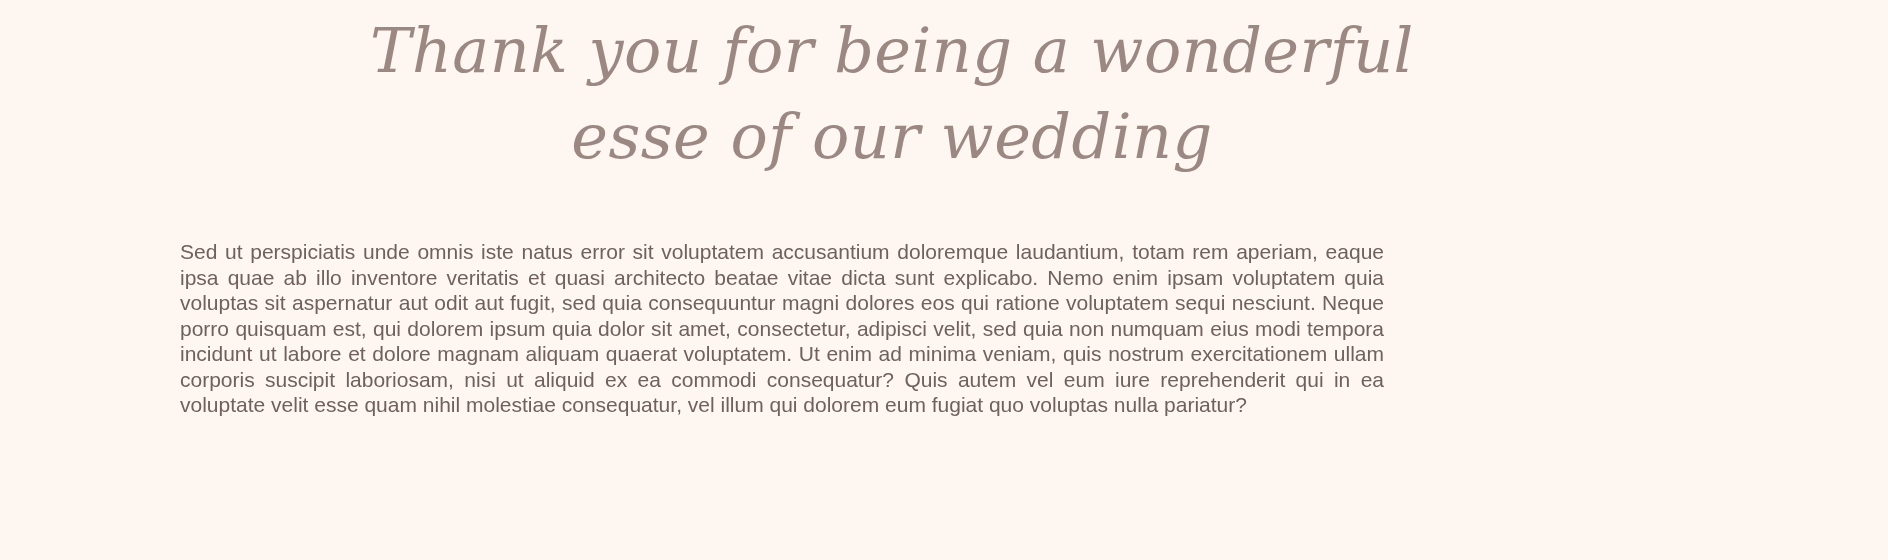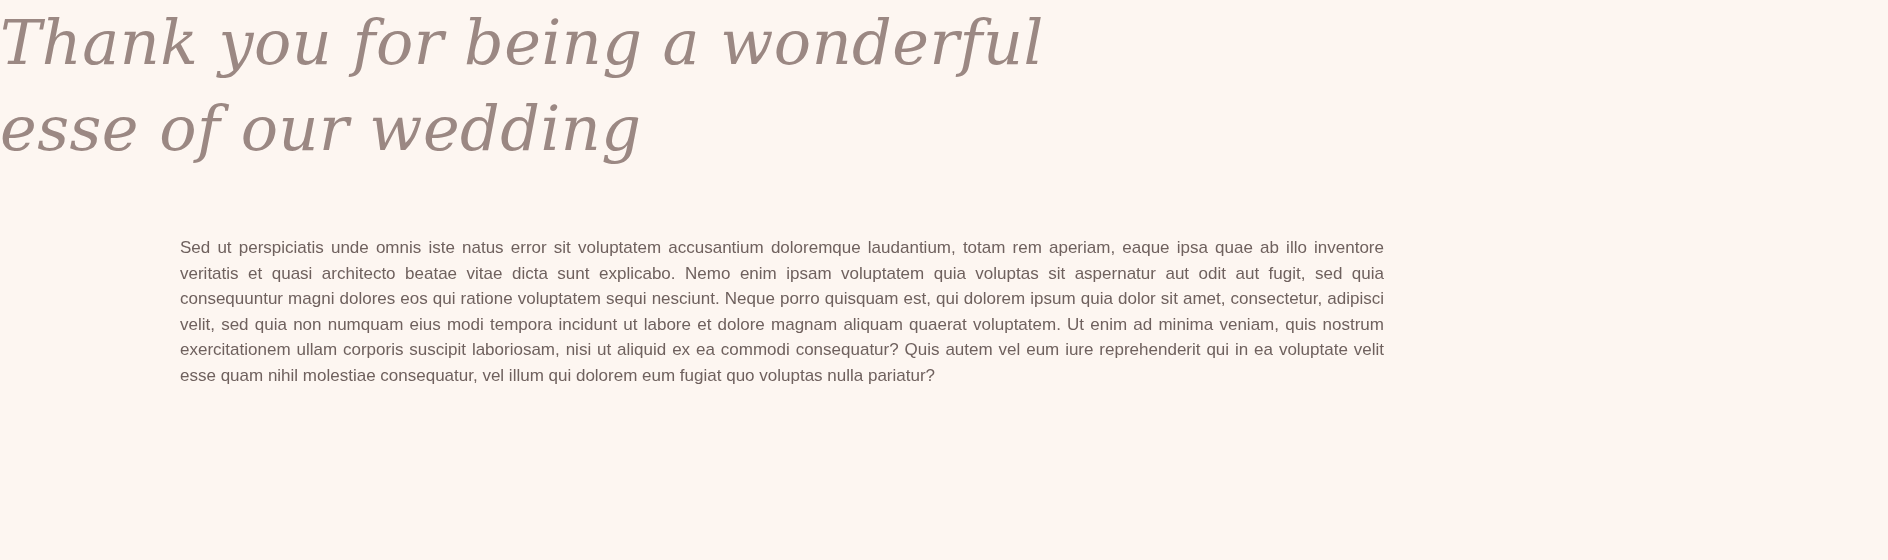--- a/index.html
+++ b/index.html
@@ -18,40 +18,42 @@
     width: 1888px;
     height: 560px;
     background: #fdf6f1;
     box-sizing: border-box;
   }
   .heading {
     position: absolute;
     top: 0px;
     left: 0;
     width: 1784px;
+    text-align: center;
     font-family: "DejaVu Serif", serif;
     font-style: italic;
     font-weight: 400;
     font-size: 62px;
     line-height: 1.38;
     letter-spacing: 0.5px;
     color: #9b8883;
+    padding-top: 8px;
     box-sizing: border-box;
   }
   .heading .line {
     display: block;
     white-space: nowrap;
   }
   .body-copy {
     position: absolute;
     top: 218px;
     left: 180px;
     width: 1204px;
     font-family: "Liberation Sans", sans-serif;
-    font-size: 17px;
+    font-size: 21px;
     line-height: 25.5px;
     color: #6f615e;
     text-align: justify;
     text-justify: inter-word;
   }
 </style>
 </head>
 <body>
 
 <div class="page">

